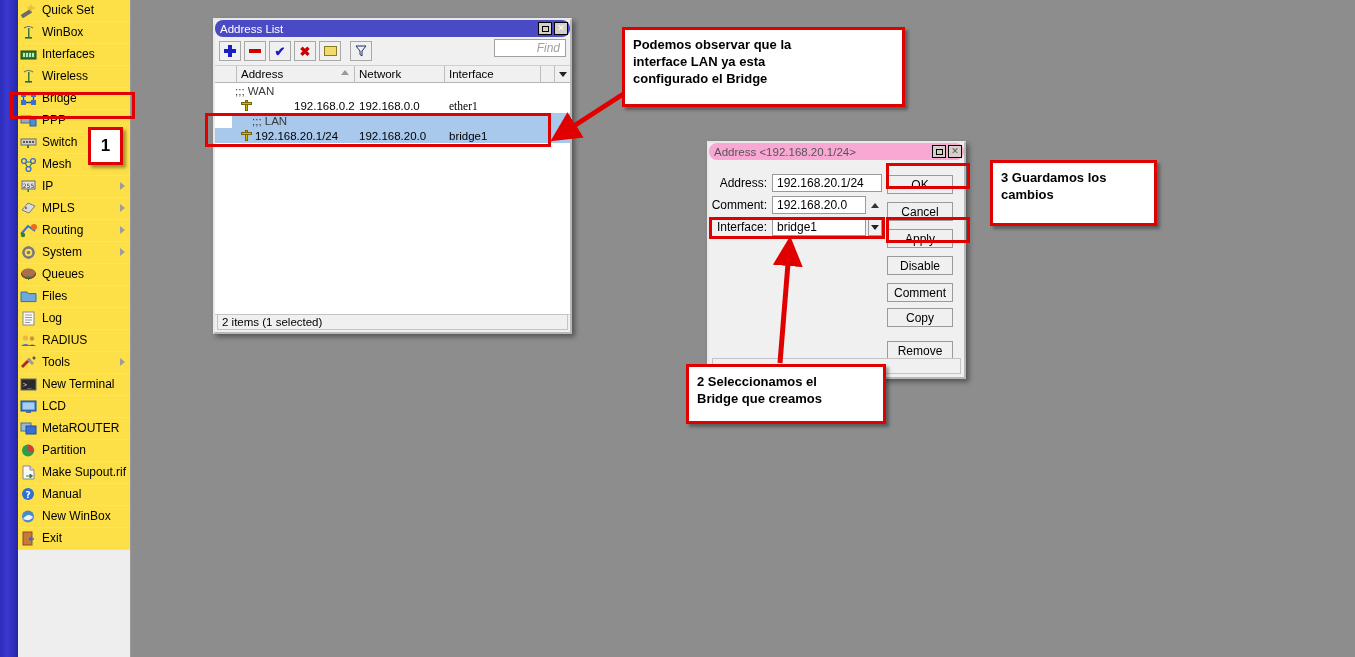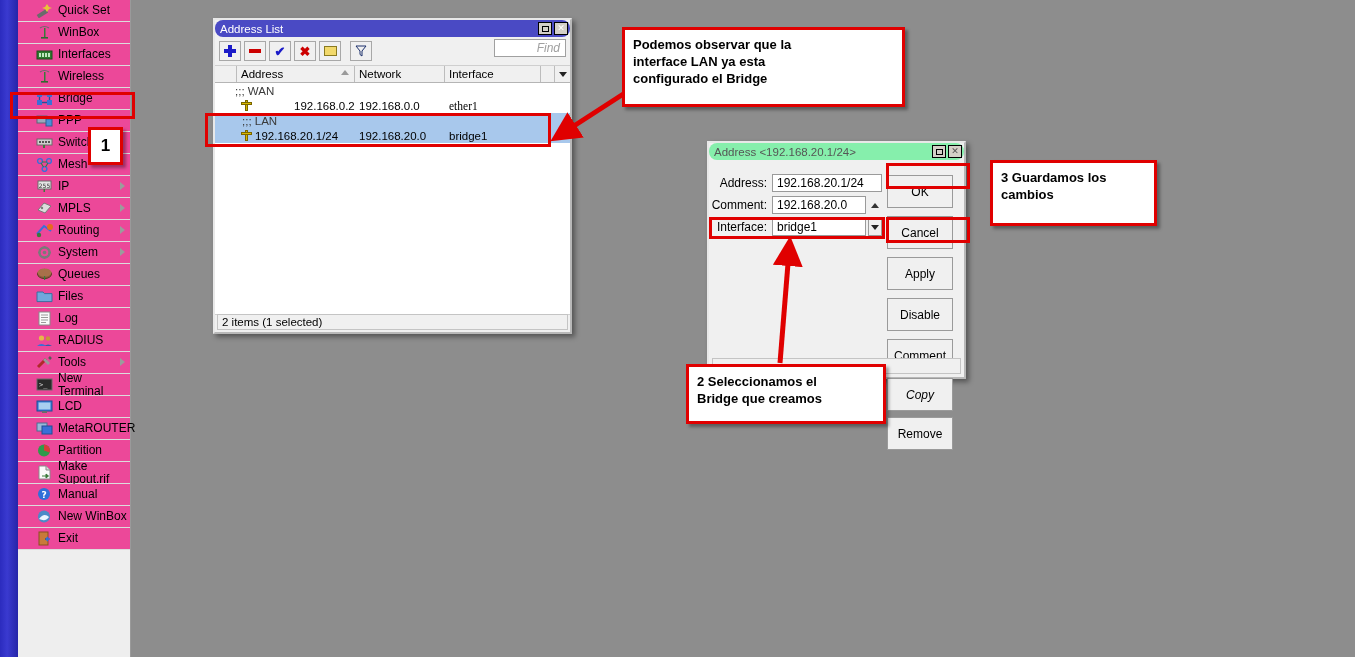--- a/index.html
+++ b/index.html
@@ -16,22 +16,22 @@
     position:absolute;left:0;top:0;width:130px;height:657px;
     background:#eeeeee;border-right:1px solid #9a9a9a;
   }
   #winbox-railbar{
     position:absolute;left:0;top:0;width:18px;height:657px;
     background:linear-gradient(to right,#2b2bbe 0%,#3a3ad0 40%,#2525a8 100%);
   }
   #menu-list{position:absolute;left:18px;top:0;width:112px;}
   .menu-item{
     position:relative;height:22px;display:flex;align-items:center;
-    border-bottom:1px solid #dcdcdc;background:#ec4899;
-    padding-left:18px;box-sizing:border-box;
+    border-bottom:1px solid #dcdcdc;background:#fde047;
+    padding-left:2px;box-sizing:border-box;
   }
   .menu-item .mi-ico{
     width:18px;height:16px;flex:0 0 18px;margin-right:4px;
     position:relative;display:block;
   }
   .menu-item .mi-label{font-size:12px;color:#000;line-height:13px;}
   .menu-item .mi-arrow{
     position:absolute;right:5px;top:6px;width:0;height:0;
     border-left:5px solid #9c9c9c;border-top:4px solid transparent;border-bottom:4px solid transparent;
   }
@@ -53,21 +53,21 @@
     font-size:17px;font-weight:bold;box-shadow:3px 3px 3px rgba(0,0,0,.35);
   }
 
   
   .win{position:absolute;box-sizing:border-box;background:#f0f0f0;
        border:2px solid #b8b8b8;border-top-color:#e8e8e8;border-left-color:#e8e8e8;
        box-shadow:3px 3px 5px rgba(0,0,0,.4);}
   .win-title{height:17px;display:flex;align-items:center;padding:0 2px 0 5px;
              font-size:11.5px;border-radius:8px;}
   .win-title.active{background:#4a4ac4;color:#ffffff;}
-  .win-title.inactive{background:#86efac;color:#555555;}
+  .win-title.inactive{background:#f9a8d4;color:#555555;}
   .win-title .t-text{flex:1;white-space:nowrap;overflow:hidden;}
   .tbtn{width:14px;height:13px;margin-left:2px;background:#d4d0c8;
         border:1px solid #000;box-sizing:border-box;position:relative;
         display:flex;align-items:center;justify-content:center;font-size:9px;line-height:1;}
   .tbtn .sq{width:7px;height:6px;border:1px solid #000;box-sizing:border-box;}
 
   
   #addr-toolbar{height:24px;background:#f0f0f0;display:flex;align-items:center;
                 padding:2px 4px;gap:3px;position:relative;}
   .tb-btn{width:22px;height:20px;background:#f0f0f0;border:1px solid #a8a8a8;
@@ -77,37 +77,37 @@
             display:flex;align-items:center;justify-content:flex-end;padding-right:5px;
             font-style:italic;color:#a0a0a0;font-size:12px;}
   .hdr-row{display:flex;height:16px;background:#f97316;border-top:1px solid #cfcfcf;
            border-bottom:1px solid #b5b5b5;font-size:11.5px;}
   .hdr-cell{border-right:1px solid #bcbcbc;box-sizing:border-box;padding-left:4px;
             display:flex;align-items:center;background:#f0f0f0;position:relative;}
   .grid-body{background:#ffffff;position:relative;}
   .grid-row{display:flex;height:15px;font-size:11.5px;align-items:center;}
   .grid-row.group{background:#ffffff;color:#3a3a3a;padding-left:20px;}
   .grid-row.sel{background:#a8c8ec;}
-  .grid-row.sel.group{background:#a8c8ec;padding-left:27px;}
+  .grid-row.sel.group{background:#a8c8ec;padding-left:20px;margin-left:17px;}
   .gcell{box-sizing:border-box;padding-left:4px;overflow:hidden;white-space:nowrap;
          display:flex;align-items:center;}
   .addr-ico{width:11px;height:11px;margin-right:3px;flex:0 0 11px;position:relative;}
   .addr-ico:before{content:"";position:absolute;left:4px;top:0;width:3px;height:11px;background:#d9b800;border:1px solid #7a6600;box-sizing:border-box;}
   .addr-ico:after{content:"";position:absolute;left:0;top:2px;width:11px;height:3px;background:#d9b800;border:1px solid #7a6600;box-sizing:border-box;}
   #addr-status{position:absolute;left:2px;right:2px;bottom:2px;height:16px;
                background:#f0f0f0;border:1px solid #c4c4c4;box-sizing:border-box;
                display:flex;align-items:center;padding-left:4px;font-size:11.5px;}
 
   
   .fld-row{display:flex;align-items:center;height:18px;margin-bottom:4px;}
   .fld-label{width:58px;text-align:right;margin-right:5px;font-size:12px;}
   .fld-input{height:18px;background:#ffffff;border:1px solid #9a9a9a;
              box-sizing:border-box;display:flex;align-items:center;padding-left:4px;font-size:12px;}
   .spin{width:14px;height:18px;margin-left:2px;display:flex;align-items:center;justify-content:center;}
-  .dlg-btn{width:66px;height:33px;background:#f0f0f0;border:1px solid #9a9a9a;
+  .dlg-btn{width:66px;height:19px;background:#f0f0f0;border:1px solid #9a9a9a;
            box-sizing:border-box;display:flex;align-items:center;justify-content:center;
            font-size:12px;margin-bottom:8px;}
 </style>
 </head>
 <body>
 
 <div id="winbox-sidebar">
   <div id="winbox-railbar">
     
   </div>
@@ -446,21 +446,21 @@
       </div>
       <div style="height:118px;background:#f0f0f0;"></div>
     </div>
 
     <div style="width:72px;padding-top:1px;">
       <div class="dlg-btn">OK</div>
       <div class="dlg-btn">Cancel</div>
       <div class="dlg-btn">Apply</div>
       <div class="dlg-btn">Disable</div>
       <div class="dlg-btn" style="margin-bottom:6px;">Comment</div>
-      <div class="dlg-btn" style="margin-bottom:6px;font-style:italic;">Copy</div>
+      <div class="dlg-btn" style="margin-bottom:14px;">Copy</div>
       <div class="dlg-btn" style="margin-bottom:6px;">Remove</div>
     </div>
   </div>
 
   <div style="position:absolute;left:3px;right:3px;bottom:3px;height:16px;background:#f0f0f0;border:1px solid #c4c4c4;box-sizing:border-box;"></div>
 </div>
 
 <div class="ann-rect" style="left:709px;top:217px;width:176px;height:22px;"></div>
 <div class="ann-rect" style="left:886px;top:163px;width:84px;height:26px;"></div>
 <div class="ann-rect" style="left:886px;top:217px;width:84px;height:26px;"></div>

